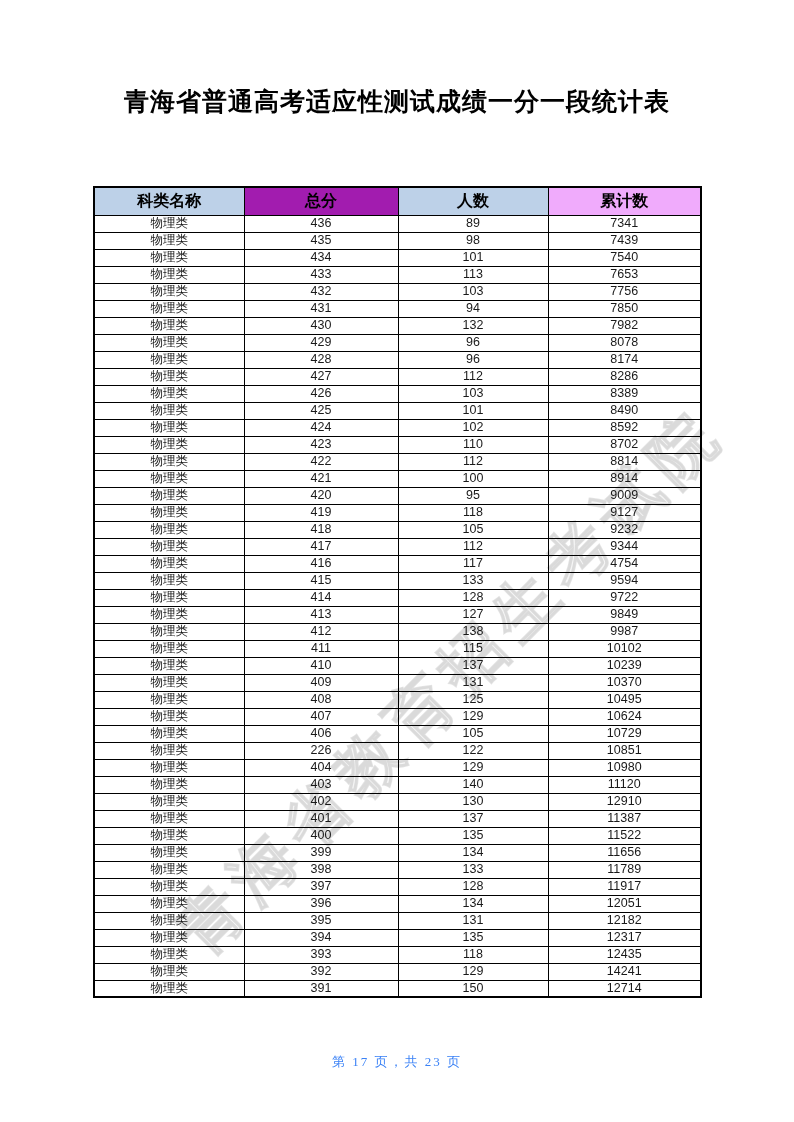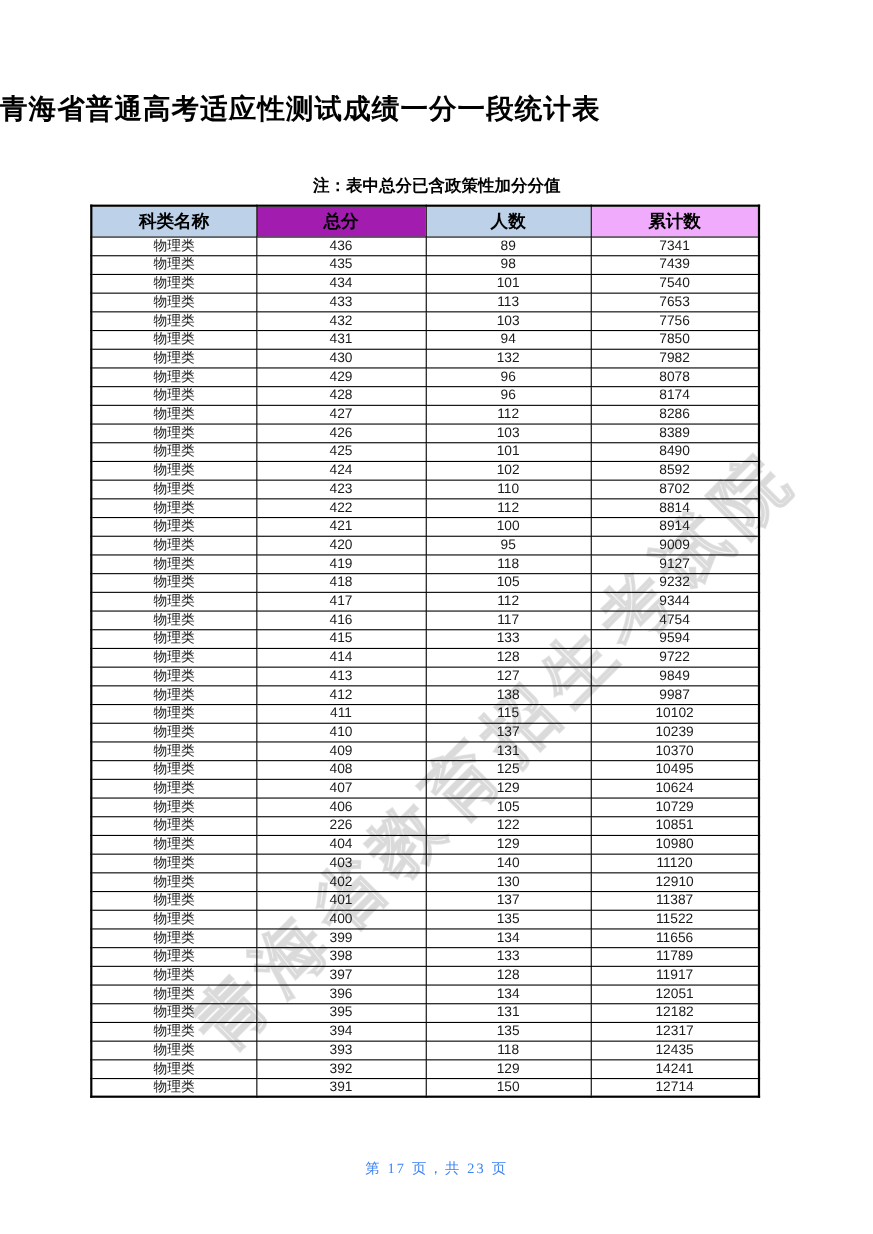--- a/index.html
+++ b/index.html
@@ -13,21 +13,22 @@
     margin: 0 auto;
     background: #ffffff;
     overflow: hidden;
   }
 
   .doc-title {
     position: absolute;
     top: 84px;
     left: 0;
     width: 100%;
-    font-family: Liberation Mono, monospace;
+    text-align: center;
+    font-family: Liberation Sans, sans-serif;
     font-weight: bold;
     font-size: 25px;
     line-height: 34px;
     color: #000;
     letter-spacing: 1px;
   }
 
   .doc-note {
     position: absolute;
     top: 160px;
@@ -50,21 +51,21 @@
     letter-spacing: 10px;
     font-weight: bold;
     color: rgba(0, 0, 0, 0.04);
     -webkit-text-stroke: 1.5px rgba(0, 0, 0, 0.11);
     pointer-events: none;
     z-index: 1;
   }
 
   table.score-table {
     position: absolute;
-    left: 82px;
+    left: 93px;
     top: 186px;
     width: 607px;
     border-collapse: collapse;
     border: 2px solid #000;
     table-layout: fixed;
     z-index: 2;
     background: transparent;
     padding-left: 20px;
   }
   .score-table th,
@@ -105,21 +106,20 @@
 </style>
 </head>
 <body>
 
 <div class="page">
 
   <div class="doc-title">
     <div>青海省普通高考适应性测试成绩一分一段统计表</div>
   </div>
 
-  <div class="doc-note">注：表中总分已含政策性加分分值</div>
 
   <div class="watermark">青海省教育招生考试院</div>
 
   <table class="score-table">
     <colgroup>
       <col class="c1">
         <col class="c2">
         <col class="c3">
         <col class="c4">
     </colgroup>

